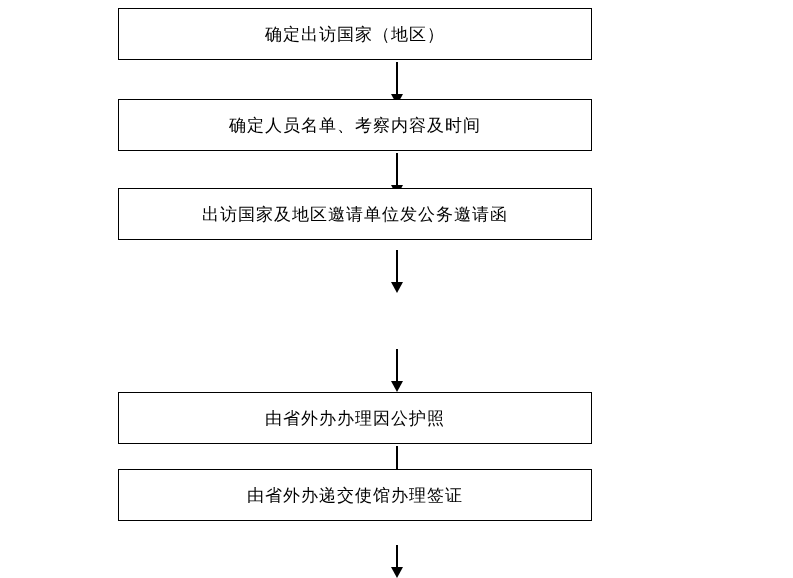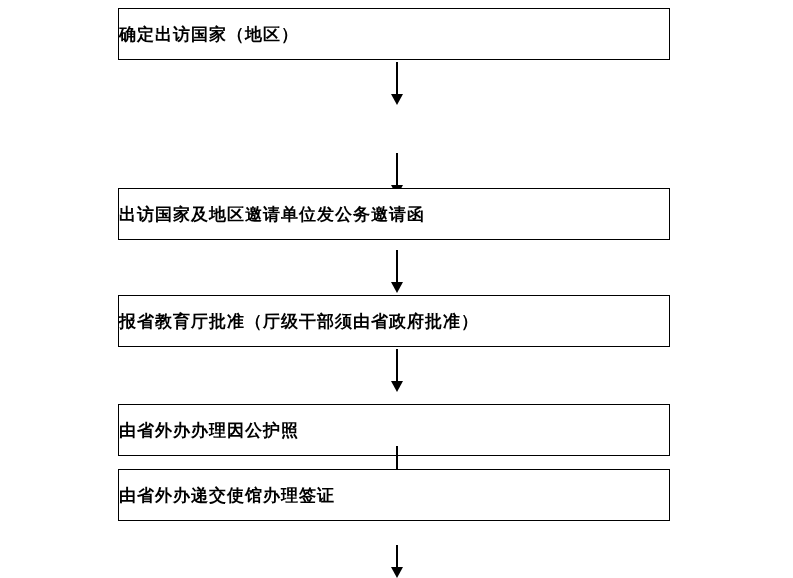--- a/index.html
+++ b/index.html
@@ -14,28 +14,28 @@
     overflow: hidden;
   }
   #flowchart {
     position: relative;
     width: 793px;
     height: 578px;
   }
   .node {
     position: absolute;
     left: 118px;
-    width: 552px;
+    width: 474px;
     height: 52px;
     border: 1px solid #000000;
     box-sizing: border-box;
     background: #ffffff;
     display: flex;
     align-items: center;
-    font-weight: bold;
+    justify-content: center;
   }
   .node-label {
     font-size: 17px;
     color: #000000;
     letter-spacing: 1px;
     line-height: 1.2;
     white-space: nowrap;
   }
   .arrow {
     position: absolute;
@@ -62,59 +62,59 @@
     border-top: 11px solid #000000;
   }
   .n0 { top: 8px; }
   .a0 { top: 62px; }
   .n1 { top: 99px; }
   .a1 { top: 153px; }
   .n2 { top: 188px; }
   .a2 { top: 250px; }
   .n3 { top: 295px; }
   .a3 { top: 349px; }
-  .n4 { top: 404px; }
+  .n4 { top: 392px; }
   .a4 { top: 446px; }
   .n5 { top: 469px; }
   .a5 { top: 545px; height: 33px; }
   .a5 .shaft { height: 24px; }
   .a5 .head { top: 22px; }
 </style>
 </head>
 <body>
 
 <div id="flowchart">
 
   <div class="node n0">
     <span class="node-label">确定出访国家（地区）</span>
   </div>
 
   <div class="arrow a0">
     <div class="shaft"></div>
     <div class="head"></div>
   </div>
 
+  <div class="node n1">
+    <span class="node-label">确定人员名单、考察内容及时间</span>
+  </div>
 
   <div class="arrow a1">
     <div class="shaft"></div>
     <div class="head"></div>
   </div>
 
   <div class="node n2">
     <span class="node-label">出访国家及地区邀请单位发公务邀请函</span>
   </div>
 
   <div class="arrow a2">
     <div class="shaft"></div>
     <div class="head"></div>
   </div>
 
-  <div class="node n3">
-    <span class="node-label">报省教育厅批准（厅级干部须由省政府批准）</span>
-  </div>
 
   <div class="arrow a3">
     <div class="shaft"></div>
     <div class="head"></div>
   </div>
 
   <div class="node n4">
     <span class="node-label">由省外办办理因公护照</span>
   </div>
 

